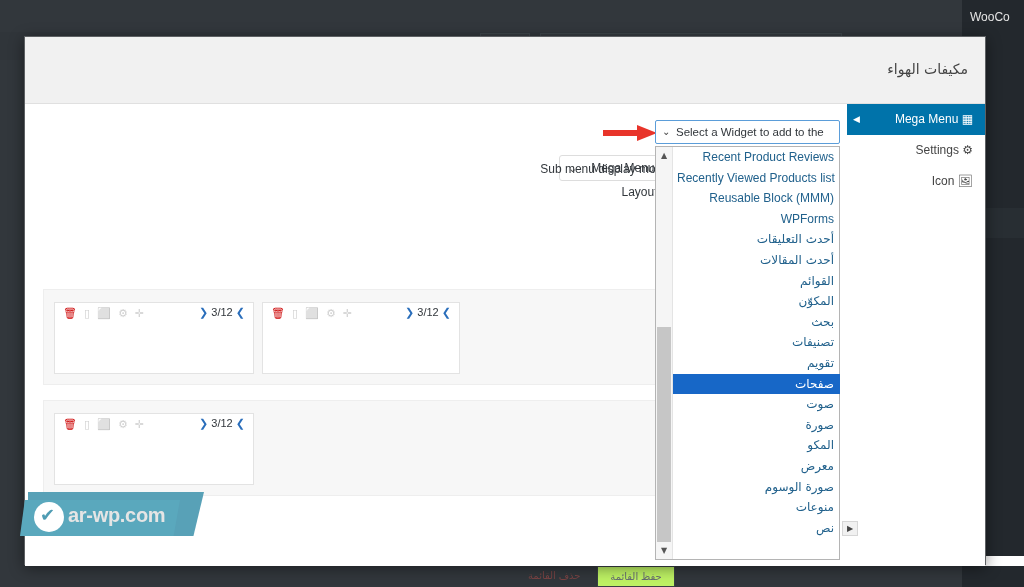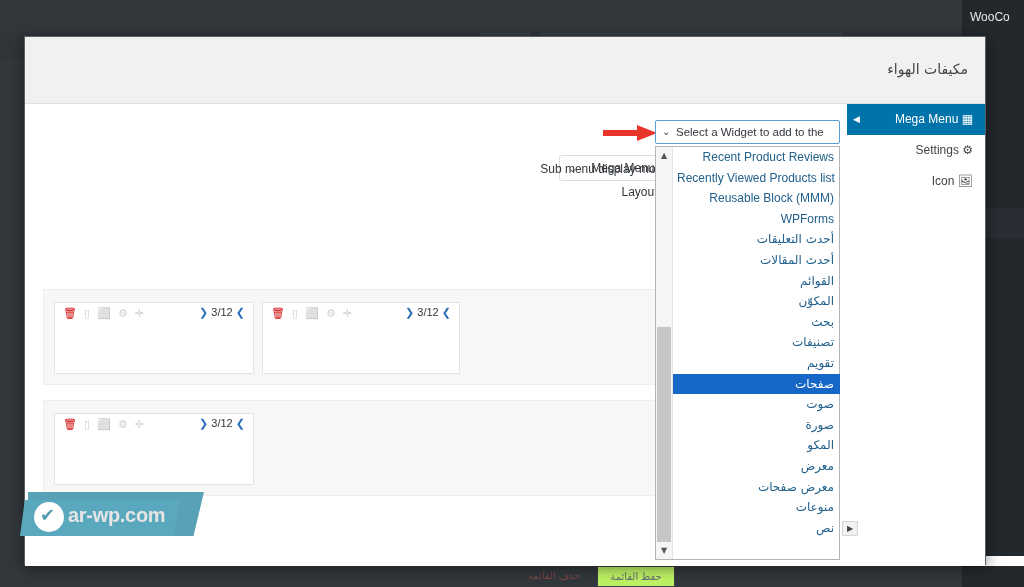--- a/index.html
+++ b/index.html
@@ -262,21 +262,21 @@
         <div class="witem">القوائم</div>
         <div class="witem">المكوّن</div>
         <div class="witem">بحث</div>
         <div class="witem">تصنيفات</div>
         <div class="witem">تقويم</div>
         <div class="witem sel">صفحات</div>
         <div class="witem">صوت</div>
         <div class="witem">صورة</div>
         <div class="witem">المكو</div>
         <div class="witem">معرض</div>
-        <div class="witem">معرض صفحات</div>
+        <div class="witem">صورة الوسوم</div>
         <div class="witem">منوعات</div>
         <div class="witem">نص</div>
       </div>
   </div>
 </div>
 <div id="hsb-arrow">▶</div>
 
 <svg id="arrow" viewBox="0 0 55 18">
   <path d="M0 6 H34 V1 L54 9 L34 17 V12 H0 Z" fill="#e8342a"></path>
 </svg>

